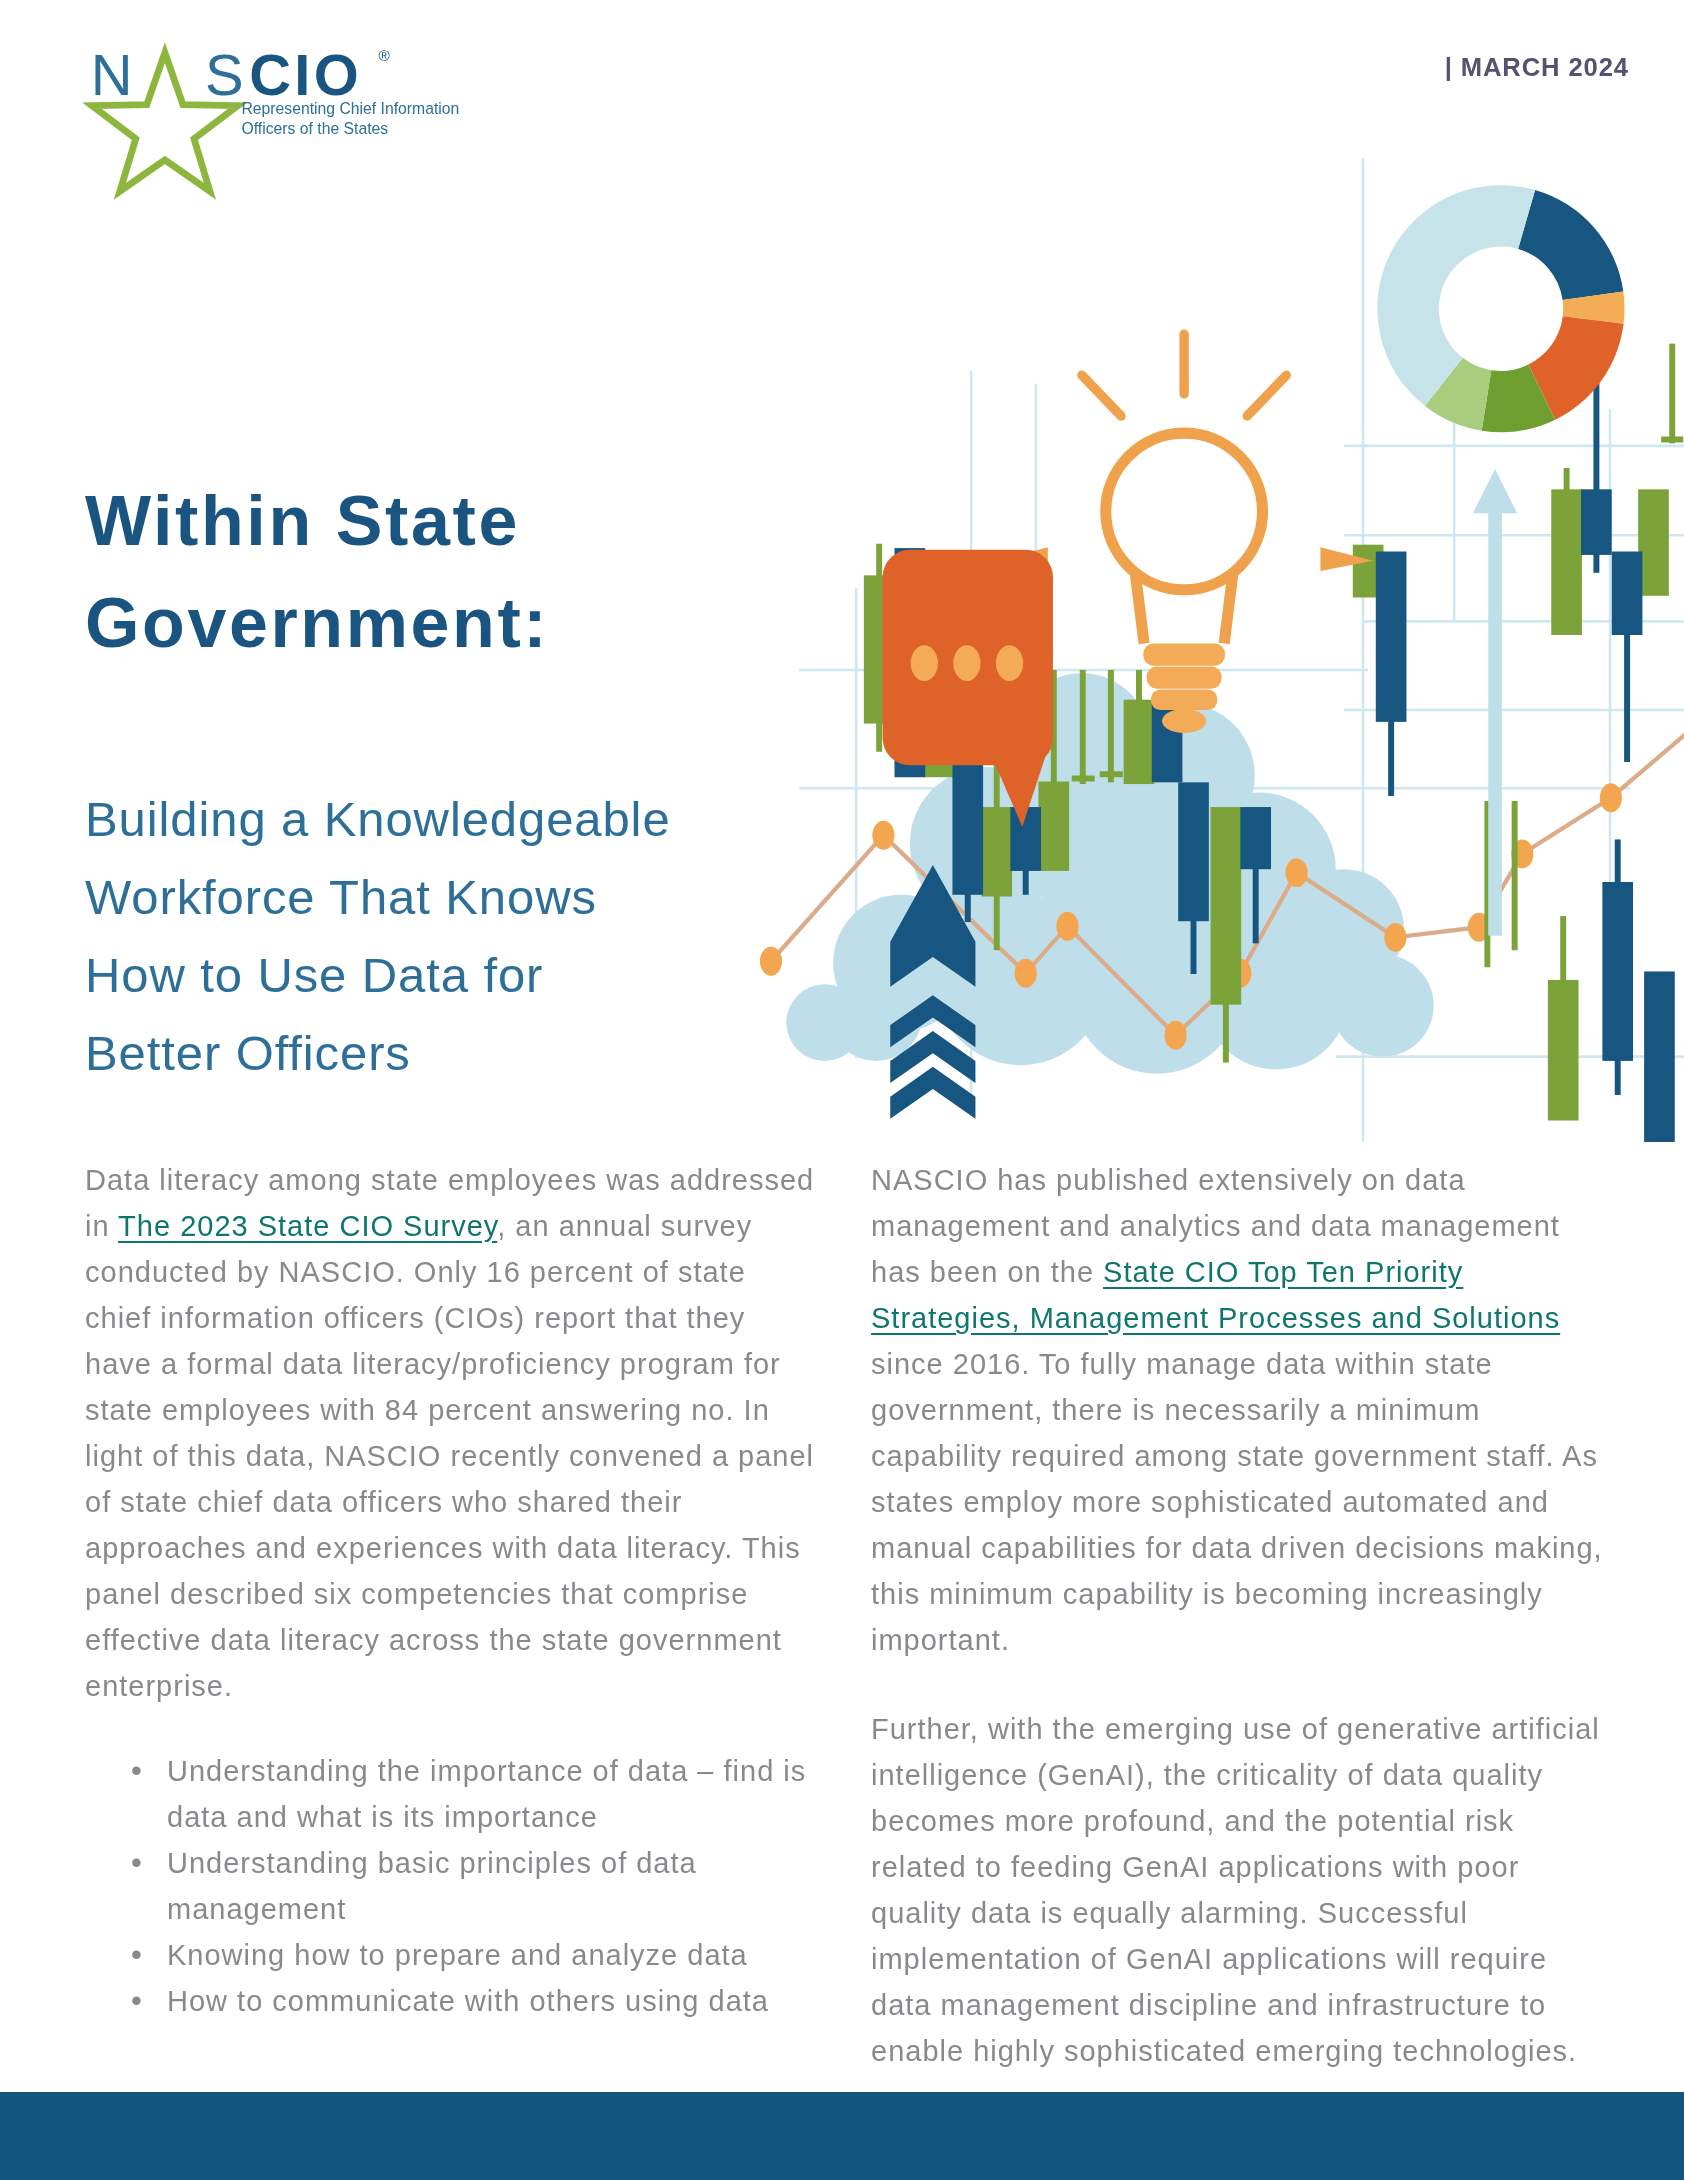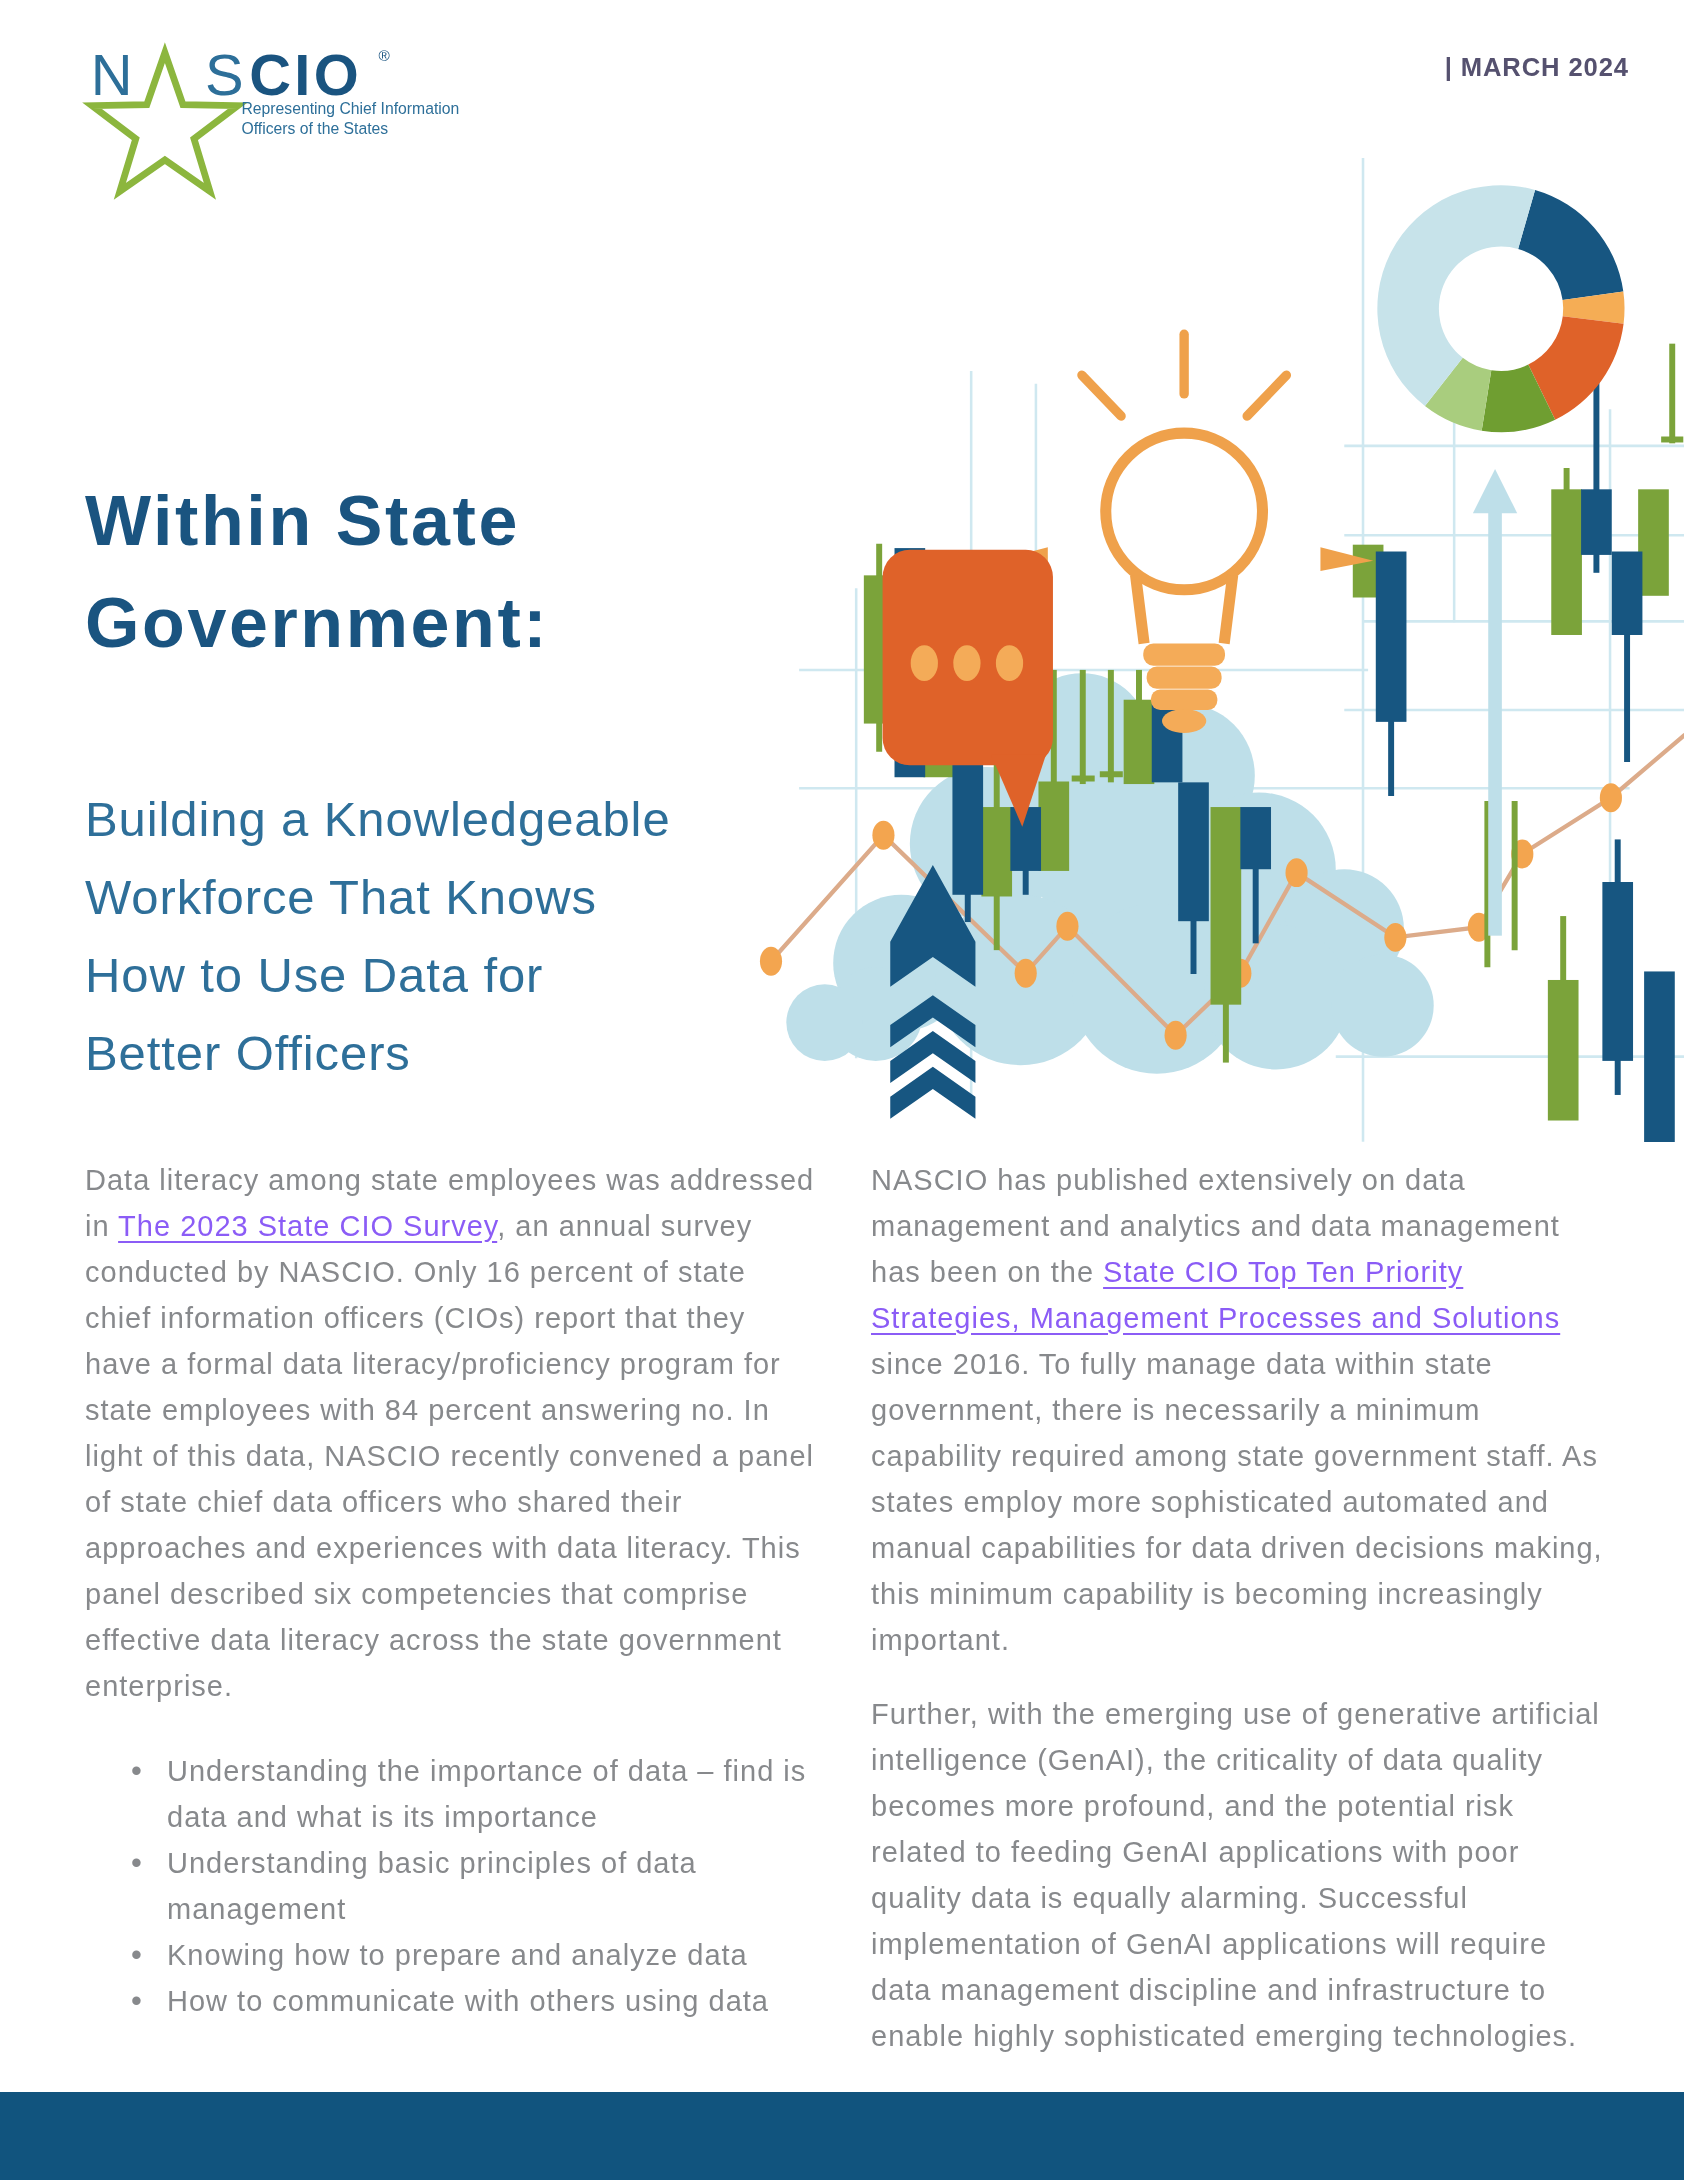--- a/index.html
+++ b/index.html
@@ -31,22 +31,22 @@
   
   .illustration{position:absolute;left:748px;top:145px;width:937px;height:997px;}
   
   .col{
     position:absolute;top:1157px;width:734px;
     font-size:29px;letter-spacing:1px;line-height:46px;color:#87898c;
   }
   .col-left{left:85px;}
   .col-right{left:871px;}
   .col p{margin:0;}
-  .col p + p{margin-top:28px;}
-  .col a{color:#8b5cf6;text-decoration:underline;text-underline-offset:5.1px;}
+  .col p + p{margin-top:43px;}
+  .col a{color:#0f766e;text-decoration:underline;text-underline-offset:5.1px;}
   .bullet-list{list-style:none;margin:39px 0 0 0;padding:0;}
   .bullet-list li{position:relative;padding-left:82px;}
   .bullet-list li::before{
     content:"\2022";position:absolute;left:46px;top:0;
     color:#87898c;font-size:31px;
   }
   
   .footer-bar{
     position:absolute;left:0;bottom:0;width:1685px;height:89px;
     background:#11547e;

